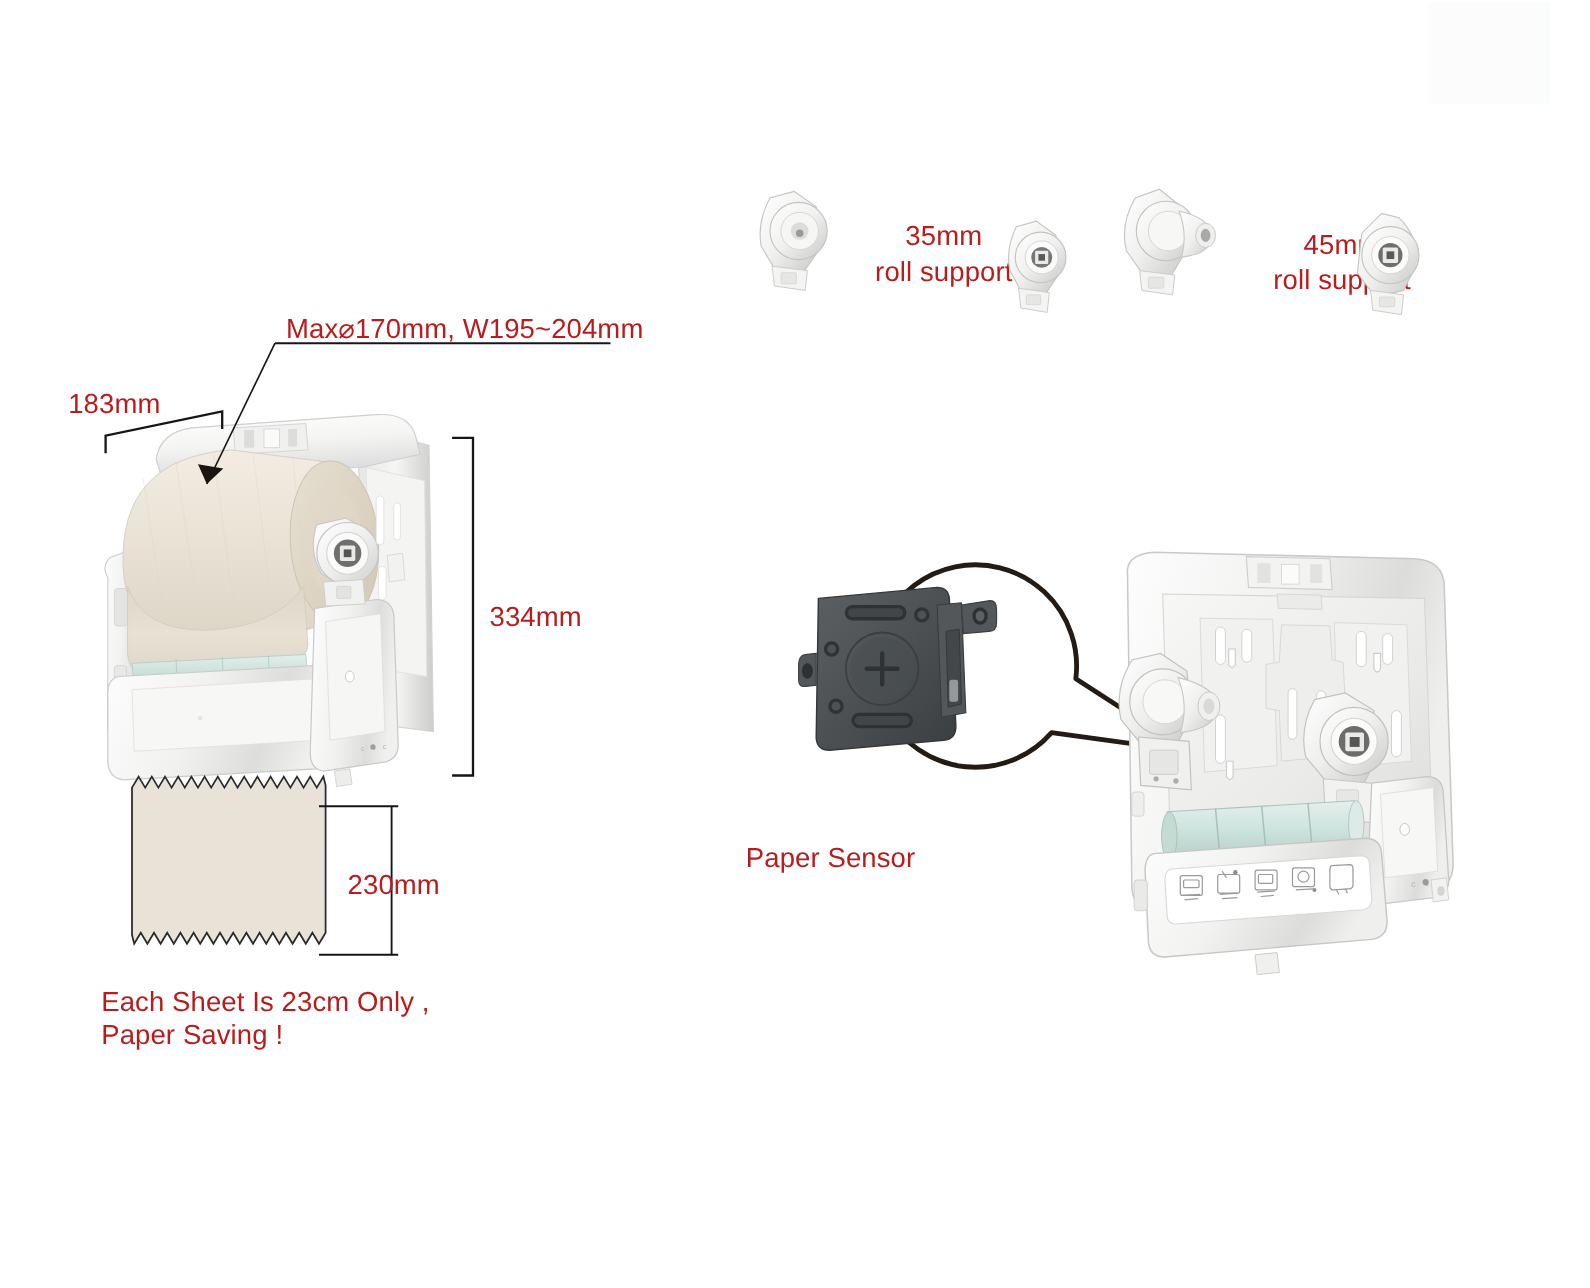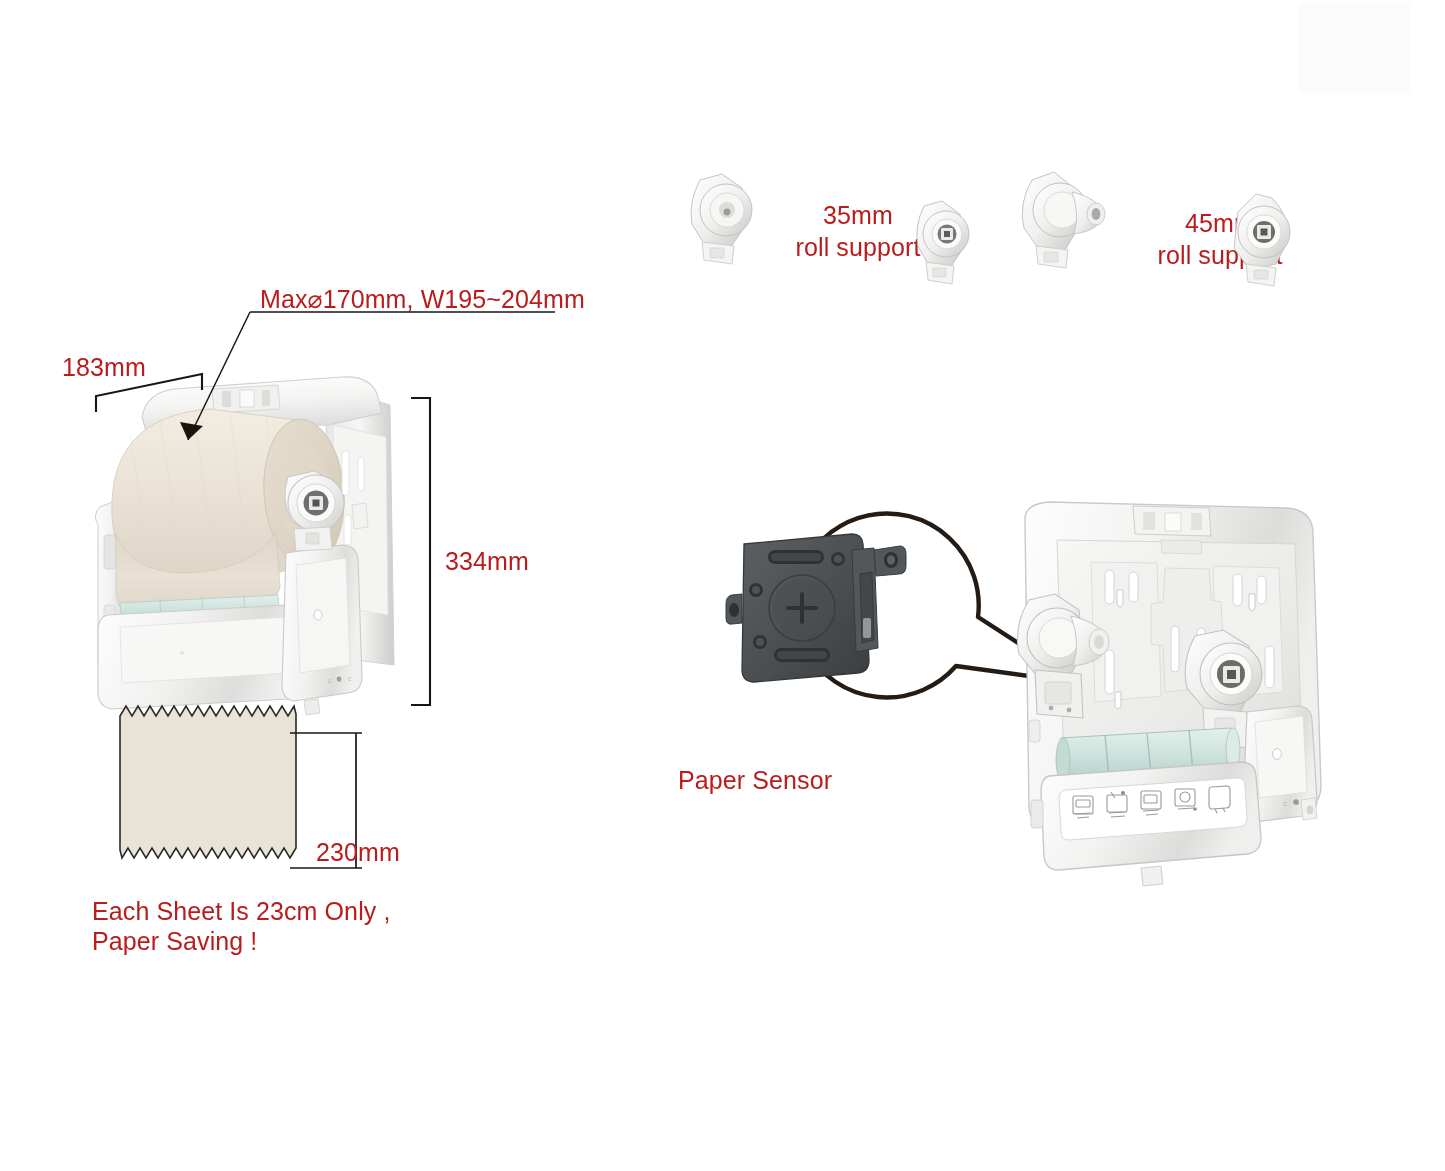--- a/index.html
+++ b/index.html
@@ -170,21 +170,21 @@
     <svg class="abs" style="left:408px;top:392px;" width="40" height="320" viewBox="0 0 40 320">
       <path d="M3,6 L22,6 L22,313 L3,313" fill="none" stroke="#161616" stroke-width="2.1"></path>
     </svg>
     <div class="lbl" style="left:445px;top:535px;margin-top:11px;">334mm</div>
 
     <svg class="abs" style="left:288px;top:728px;" width="80" height="145" viewBox="0 0 80 145">
       <path d="M2,5 L74,5" stroke="#161616" stroke-width="1.7" fill="none"></path>
       <path d="M2,140 L74,140" stroke="#161616" stroke-width="1.7" fill="none"></path>
       <path d="M68,5 L68,140" stroke="#161616" stroke-width="1.7" fill="none"></path>
     </svg>
-    <div class="lbl" style="left:316px;top:790px;margin-top:47px;">230mm</div>
+    <div class="lbl" style="left:316px;top:790px;">230mm</div>
 
     <div class="lbl" style="left:260px;top:284px;">Max⌀170mm, W195~204mm</div>
     <svg class="abs" style="left:170px;top:300px;" width="400" height="160" viewBox="0 0 400 160">
       <path d="M80,12 L385,12" stroke="#161616" stroke-width="1.7" fill="none"></path>
       <path d="M80,12 L18,140" stroke="#161616" stroke-width="1.5" fill="none"></path>
       <path d="M18,140 L33,126 L10,122 Z" fill="#1a1410"></path>
     </svg>
 
     <div class="lbl" style="left:92px;top:896px;">Each Sheet Is 23cm Only ,</div>
     <div class="lbl" style="left:92px;top:926px;">Paper Saving !</div>

